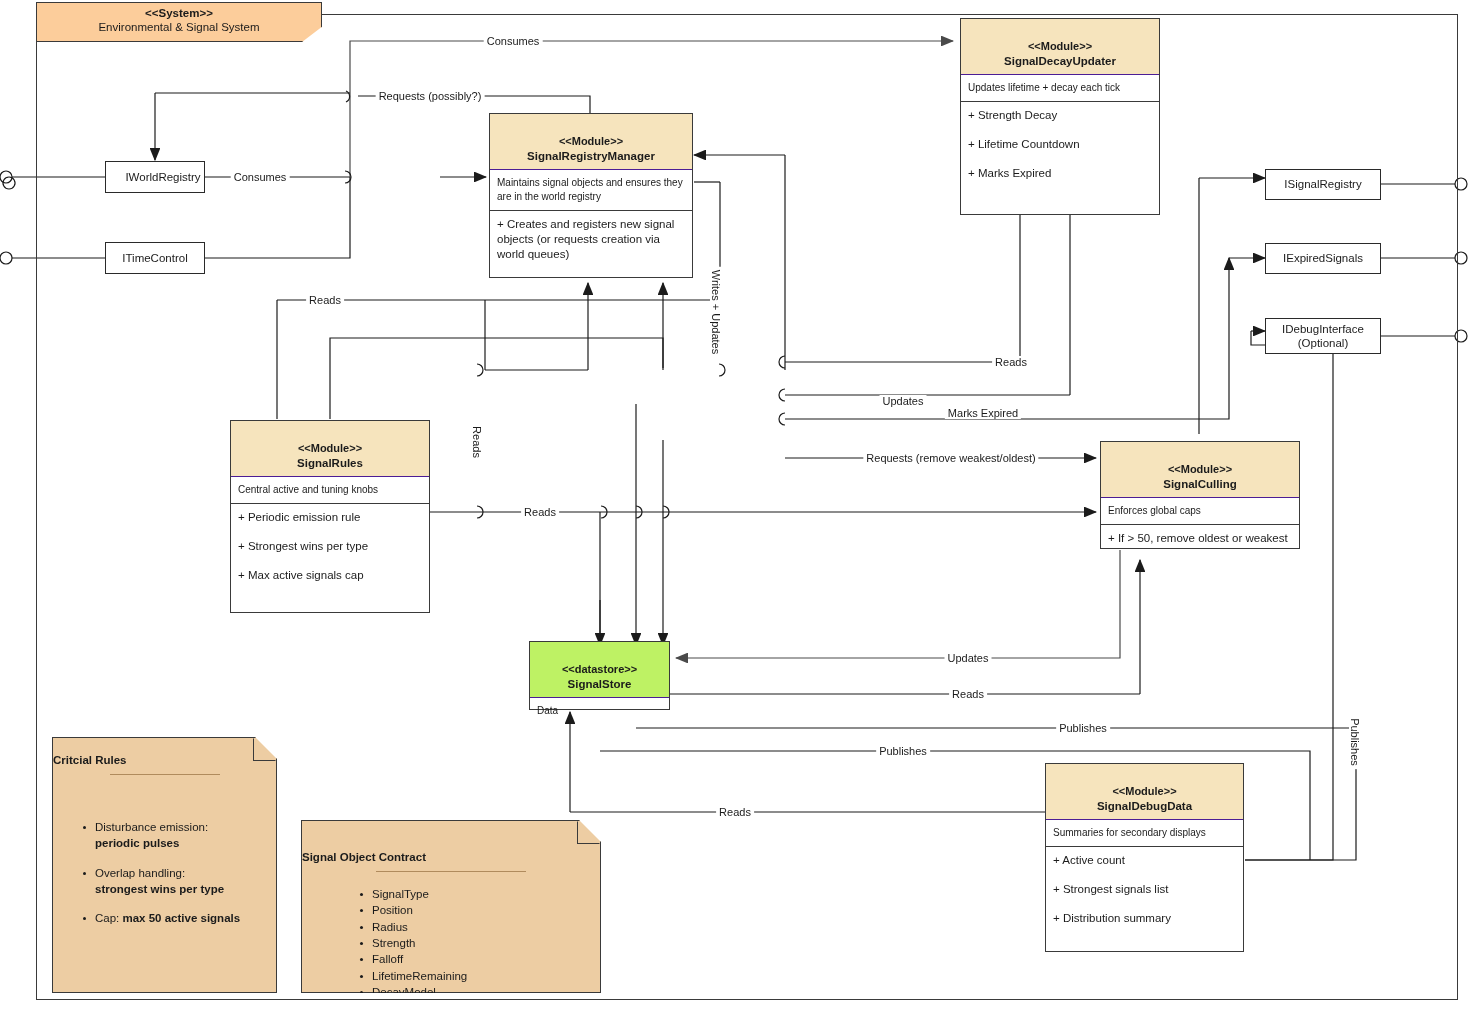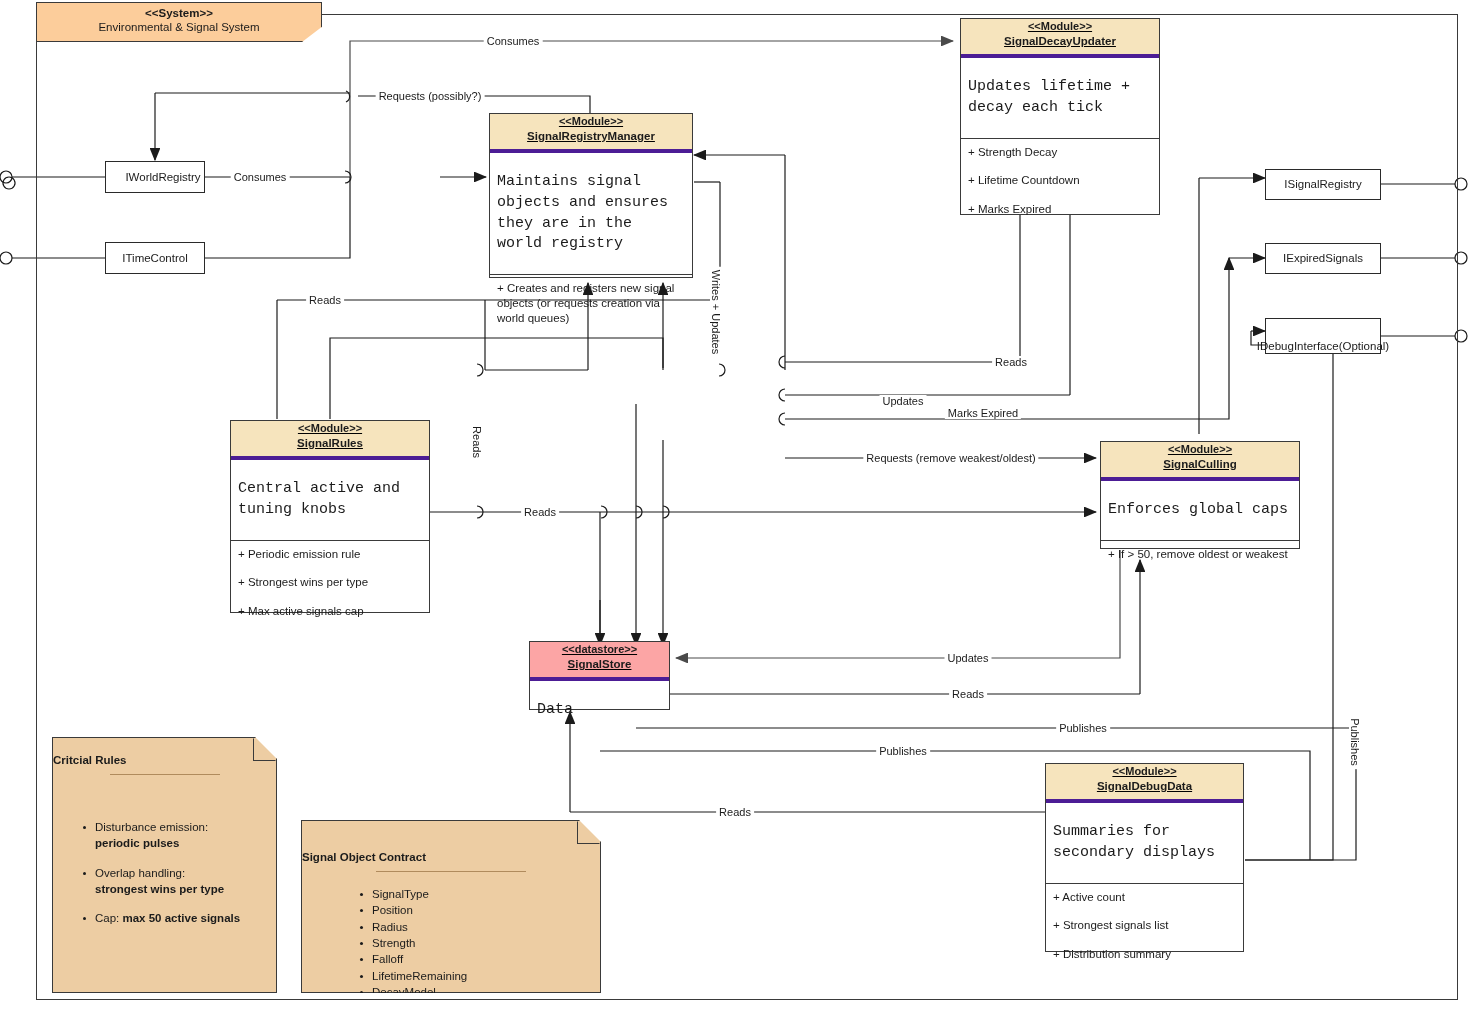--- a/index.html
+++ b/index.html
@@ -10,28 +10,28 @@
   
   .sys-frame{position:absolute;left:36px;top:14px;width:1420px;height:984px;border:1px solid #3a3a3a;background:transparent;}
   .sys-tab{position:absolute;left:36px;top:2px;width:286px;height:40px;background:#fccd9b;border:1px solid #3a3a3a;
            box-sizing:border-box;clip-path:polygon(0 0,100% 0,100% 62%,93% 100%,0 100%);}
   .sys-tab .t1,.sys-tab .t2{display:block;text-align:center;font-size:11.5px;color:#1b1b1b;line-height:1.25;}
   .sys-tab .t1{font-weight:bold;margin-top:3px;}
   .sys-tab .t2{}
 
   
   .mod{position:absolute;border:1px solid #3a3a3a;background:#ffffff;box-sizing:border-box;}
-  .mod .hdr{background:#f6e4bd;border-bottom:4px solid #4c1d95;padding:1px 4px 6px;text-align:center;line-height:1.25;text-decoration:underline;}
+  .mod .hdr{background:#f6e4bd;border-bottom:1px solid #4c1d95;padding:21px 4px 6px;text-align:center;line-height:1.25;}
   .mod .hdr .stereo{display:block;font-size:11px;font-weight:bold;color:#1b1b1b;}
   .mod .hdr .nm{display:block;font-size:11.5px;font-weight:bold;color:#1b1b1b;}
-  .mod .desc{border-bottom:1px solid #3a3a3a;padding:19px 7px;font-size:15px;color:#1b1b1b;line-height:1.38;font-family:Liberation Mono, monospace;}
+  .mod .desc{border-bottom:1px solid #3a3a3a;padding:6px 7px;font-size:10px;color:#1b1b1b;line-height:1.38;}
   .mod .ops{padding:6px 7px 4px;}
   .mod .ops .op{font-size:11.5px;color:#1b1b1b;line-height:1.3;margin-bottom:14px;}
   .mod .ops .op:last-child{margin-bottom:0;}
-  .mod.store .hdr{background:#fca5a5;}
+  .mod.store .hdr{background:#bef264;}
   .mod.store .desc{border-bottom:none;}
 
   
   .iface{position:absolute;border:1px solid #2a2a2a;background:#fff;box-sizing:border-box;
          display:flex;align-items:center;justify-content:center;text-align:center;
          font-size:11.5px;color:#1b1b1b;line-height:1.22;}
 
   
   .note{position:absolute;background:#edcda3;border:1px solid #3a3a3a;box-sizing:border-box;
         clip-path:polygon(0 0, calc(100% - 22px) 0, 100% 22px, 100% 100%, 0 100%);}
@@ -262,21 +262,21 @@
   <div class="iface" style="left:105px;top:242px;width:100px;height:32px;">
     <span>ITimeControl</span>
   </div>
 
   <div class="iface" style="left:1265px;top:169px;width:116px;height:31px;">
     <span>ISignalRegistry</span>
   </div>
   <div class="iface" style="left:1265px;top:243px;width:116px;height:31px;">
     <span>IExpiredSignals</span>
   </div>
-  <div class="iface" style="left:1265px;top:318px;width:116px;height:36px;align-items:flex-end;">
+  <div class="iface" style="left:1265px;top:318px;width:116px;height:36px;flex-direction:column;">
     <span>IDebugInterface</span>
     <span>(Optional)</span>
   </div>
 
   <div class="note rules" style="left:52px;top:737px;width:225px;height:256px;">
     <div class="fold"></div>
     <div class="ntitle">Critcial Rules</div>
     <div class="nrule"></div>
     <ul>
       <li>

